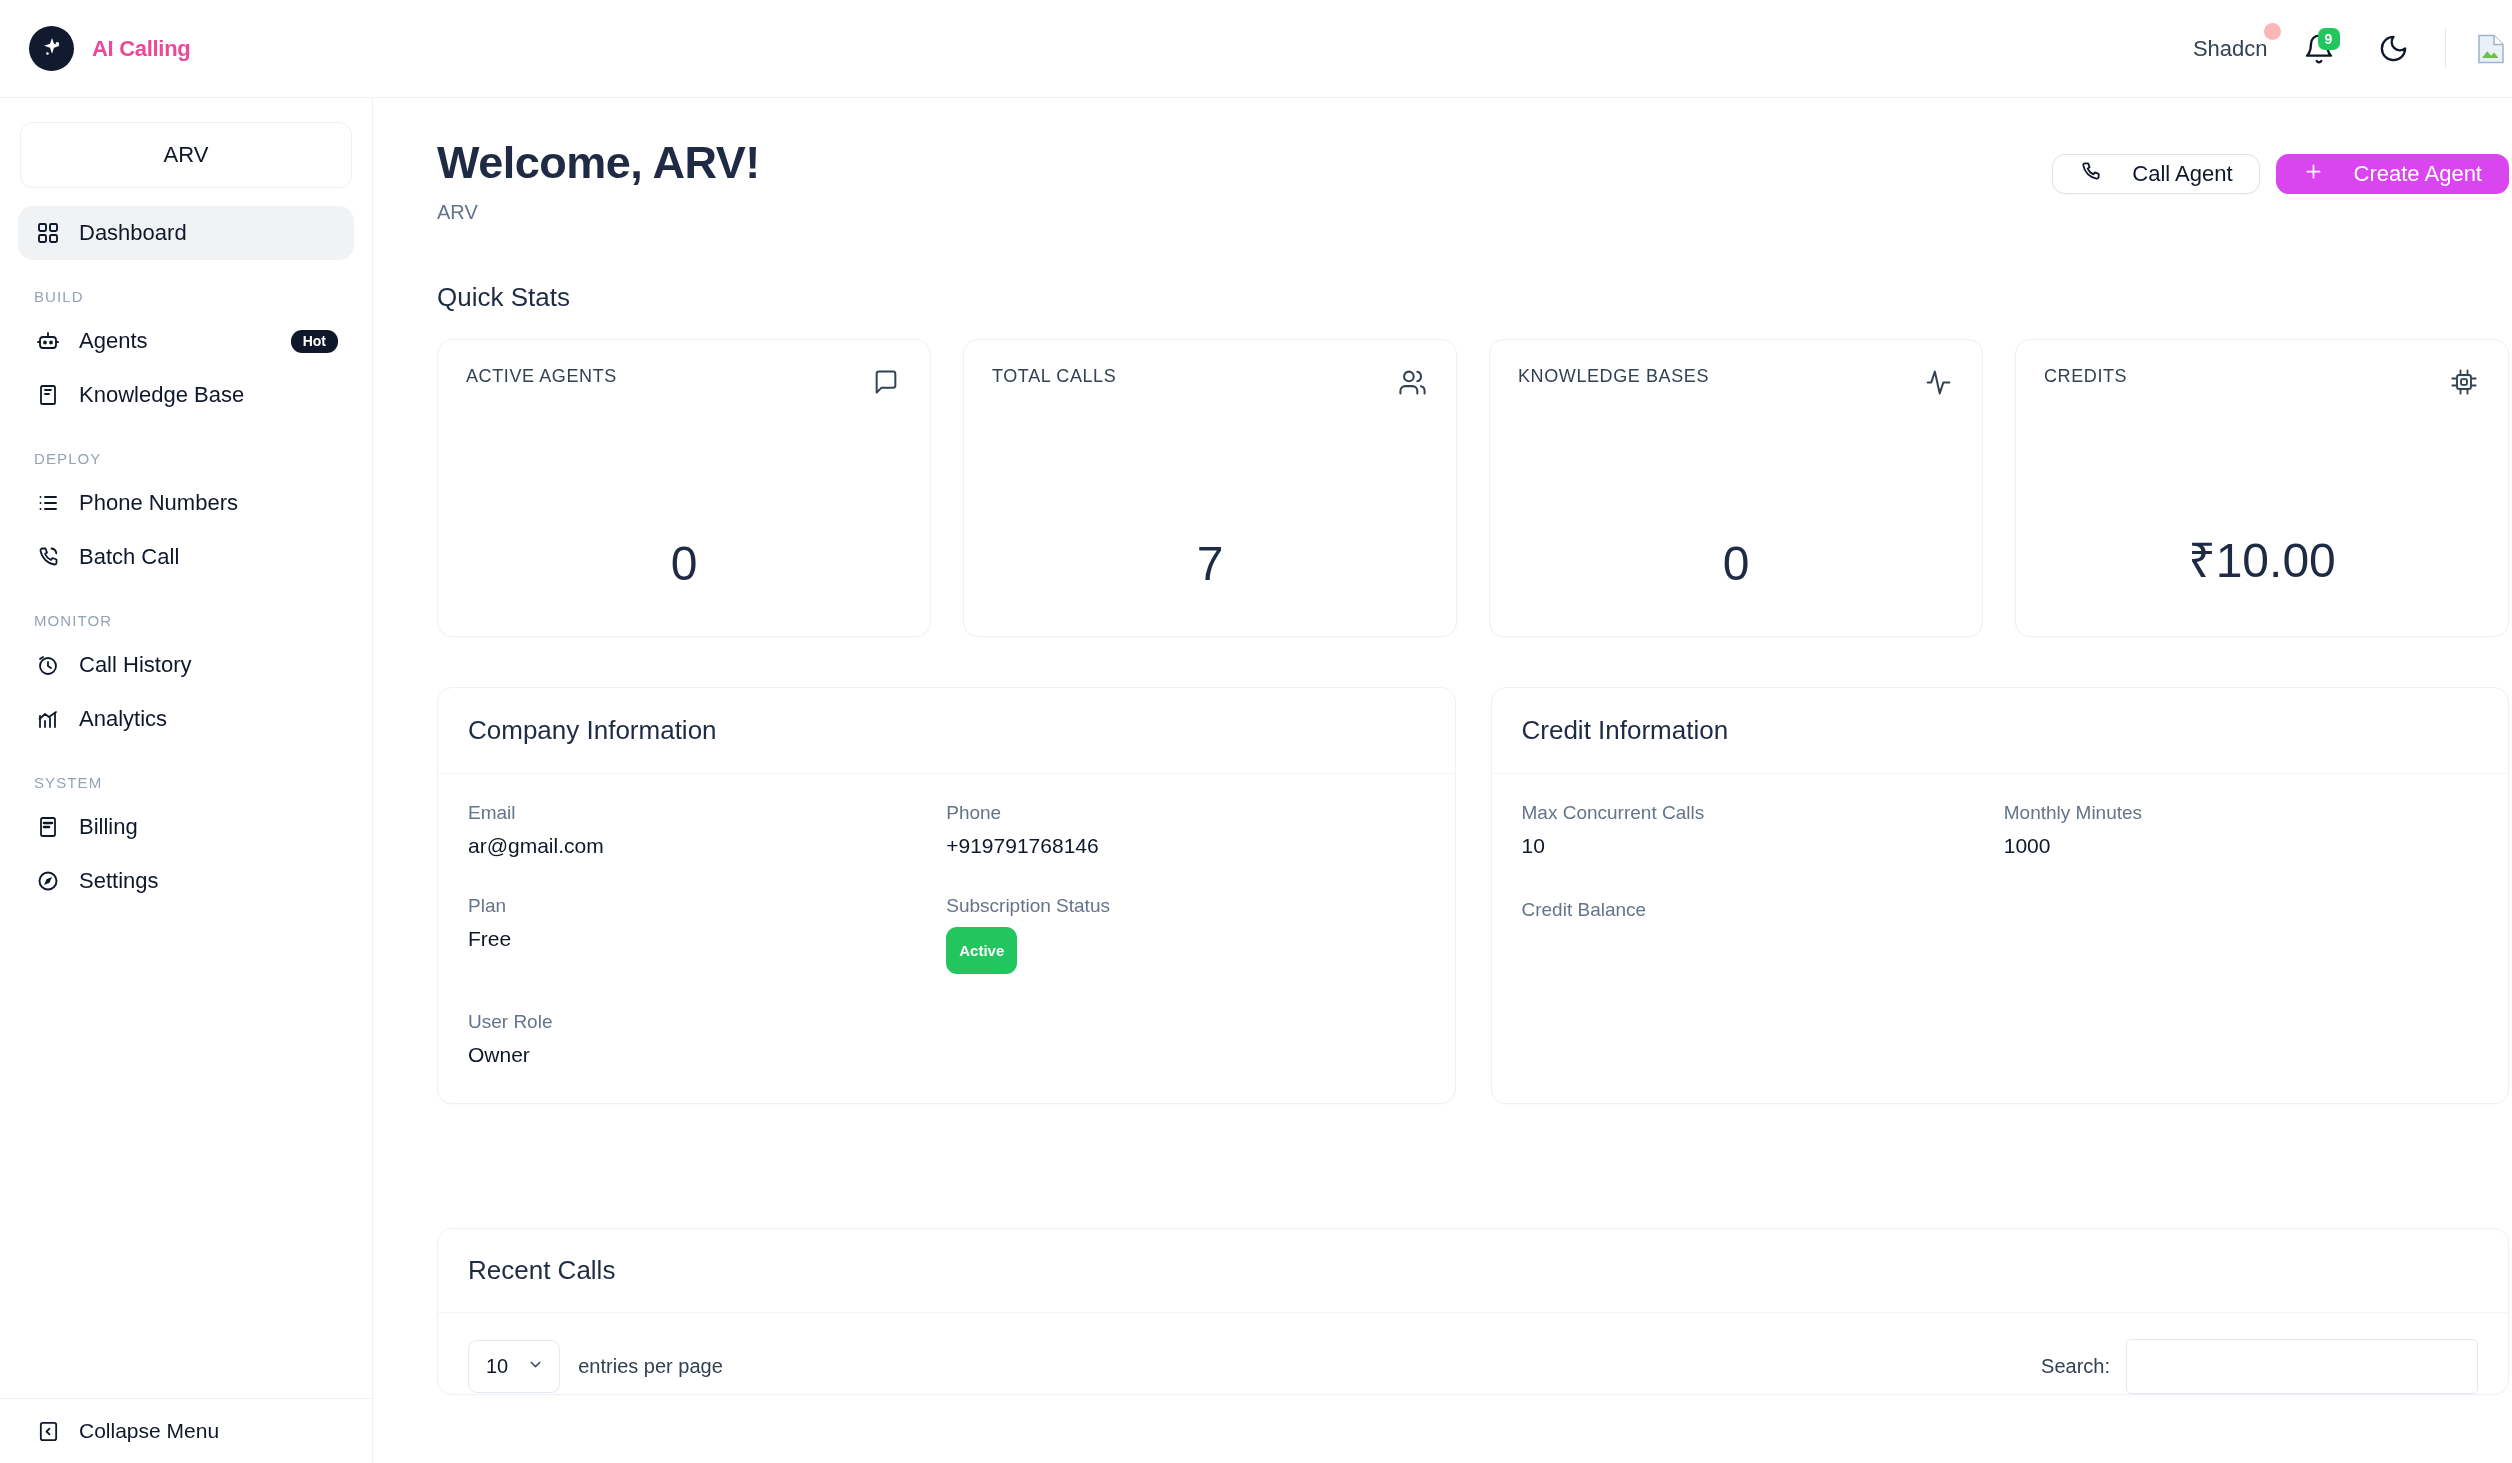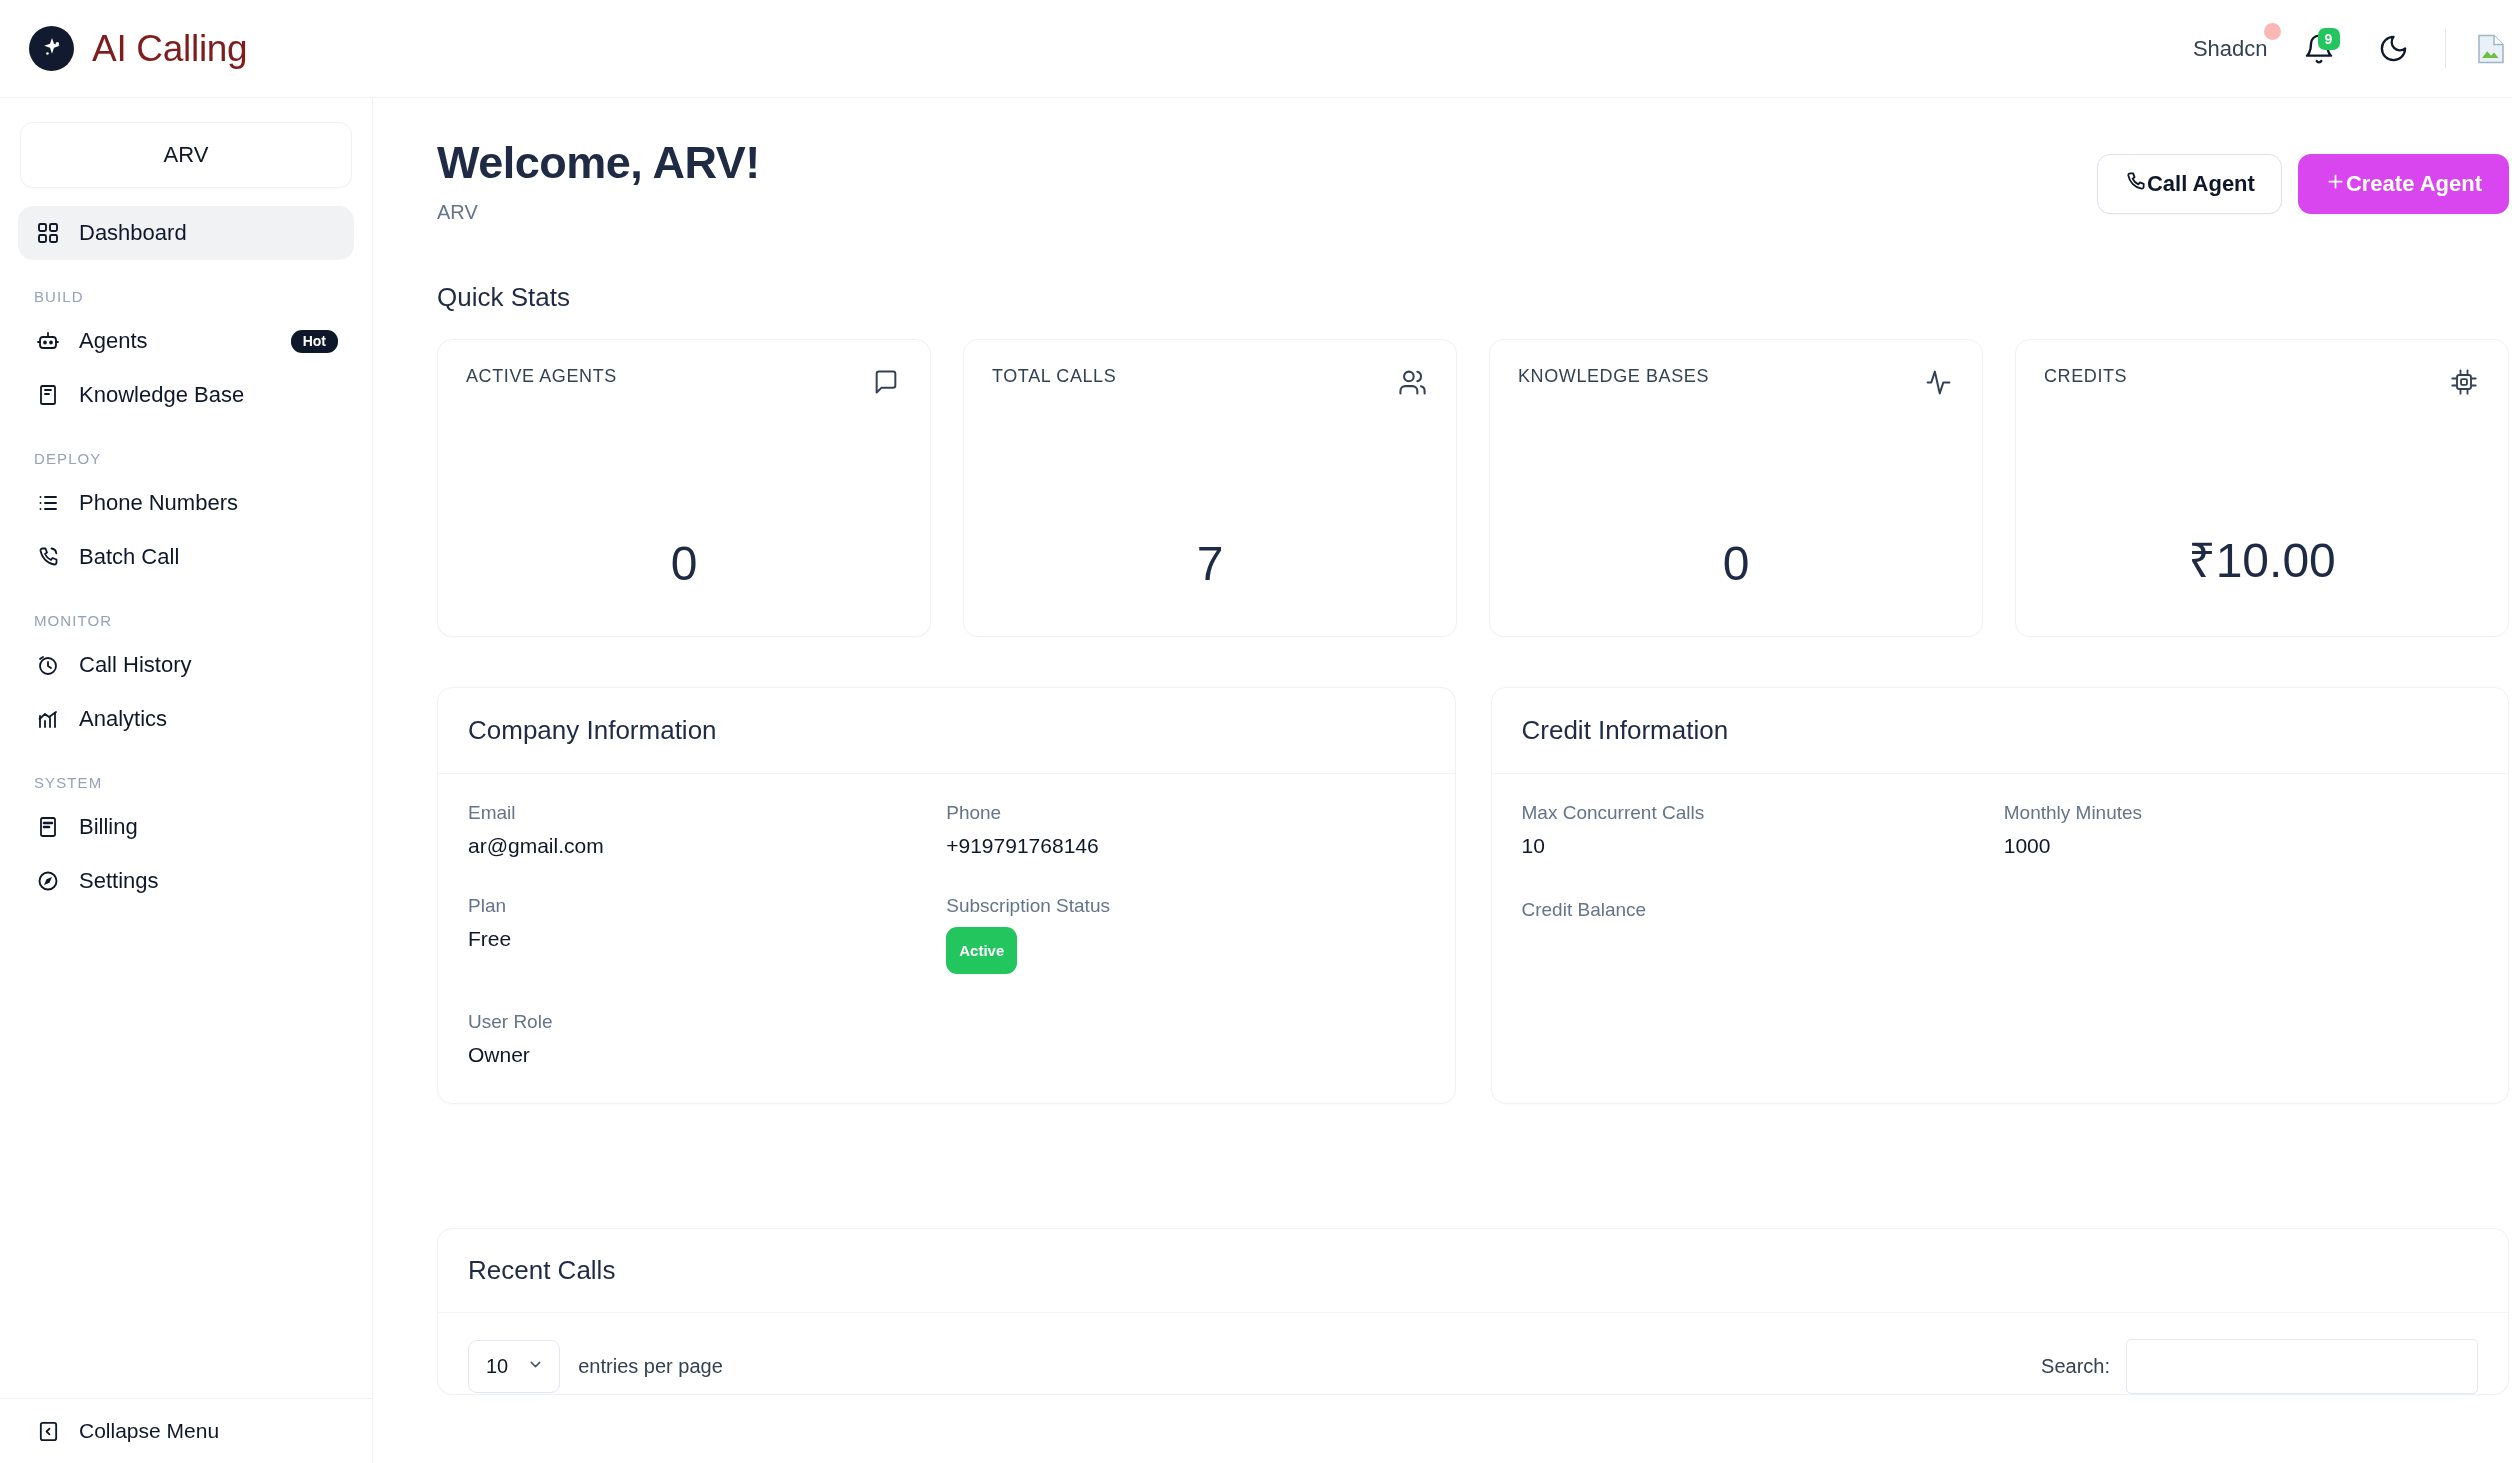--- a/index.html
+++ b/index.html
@@ -22,21 +22,21 @@
     display: flex; align-items: center;
     z-index: 20;
   }
   #brand { display: flex; align-items: center; gap: 18px; padding-left: 29px; }
   #brand-mark {
     width: 45px; height: 45px; border-radius: 50%;
     background: #111a2e;
     display: flex; align-items: center; justify-content: center;
     flex: none;
   }
-  #brand-name { font-size: 37px; font-weight: 400; color: #7f1d1d; letter-spacing: -0.3px; }
+  #brand-name { font-size: 22px; font-weight: 700; color: #ec4899; letter-spacing: -0.3px; }
 
   #top-right {
     margin-left: auto; display: flex; align-items: center;
     gap: 27px; padding-right: 0px; height: 100%;
   }
   #user-name-wrap { position: relative; display: flex; align-items: center; }
   #user-name { font-size: 22px; color: #334155; }
   #user-dot {
     position: absolute; right: -13px; top: -13px;
     width: 17px; height: 17px; border-radius: 50%;
@@ -110,23 +110,23 @@
     position: absolute; top: 98px; left: 373px;
     width: 2200px; height: 1365px;
     background: #ffffff; overflow: hidden;
     padding: 0 64px;
   }
   #page-head { display: flex; align-items: flex-start; padding-top: 39px; }
   #welcome-title { font-size: 45px; font-weight: 700; color: #1f2a44; letter-spacing: -0.5px; }
   #welcome-sub { font-size: 20px; color: #64748b; margin-top: 12px; }
   #head-actions { margin-left: auto; display: flex; gap: 16px; padding-top: 17px; }
   .btn {
-    display: flex; align-items: center; gap: 0;
-    height: 60px; padding: 0 26px; border-radius: 13px;
-    font-size: 22px; font-weight: 700; cursor: pointer;
+    display: flex; align-items: center; gap: 30px;
+    height: 40px; padding: 0 26px; border-radius: 13px;
+    font-size: 22px; font-weight: 400; cursor: pointer;
     border: 1.5px solid transparent; white-space: nowrap;
   }
   .btn-outline { background: #ffffff; border-color: #dde2ea; color: #0f172a; box-shadow: 0 1px 1.5px rgba(16,24,40,0.03); }
   .btn-solid { background: #d946ef; color: #ffffff; }
 
   #quick-stats-title { font-size: 26px; color: #1f2a44; margin-top: 58px; }
 
   #stat-grid {
     display: grid; grid-template-columns: repeat(4, 1fr);
     gap: 32px; margin-top: 26px;

